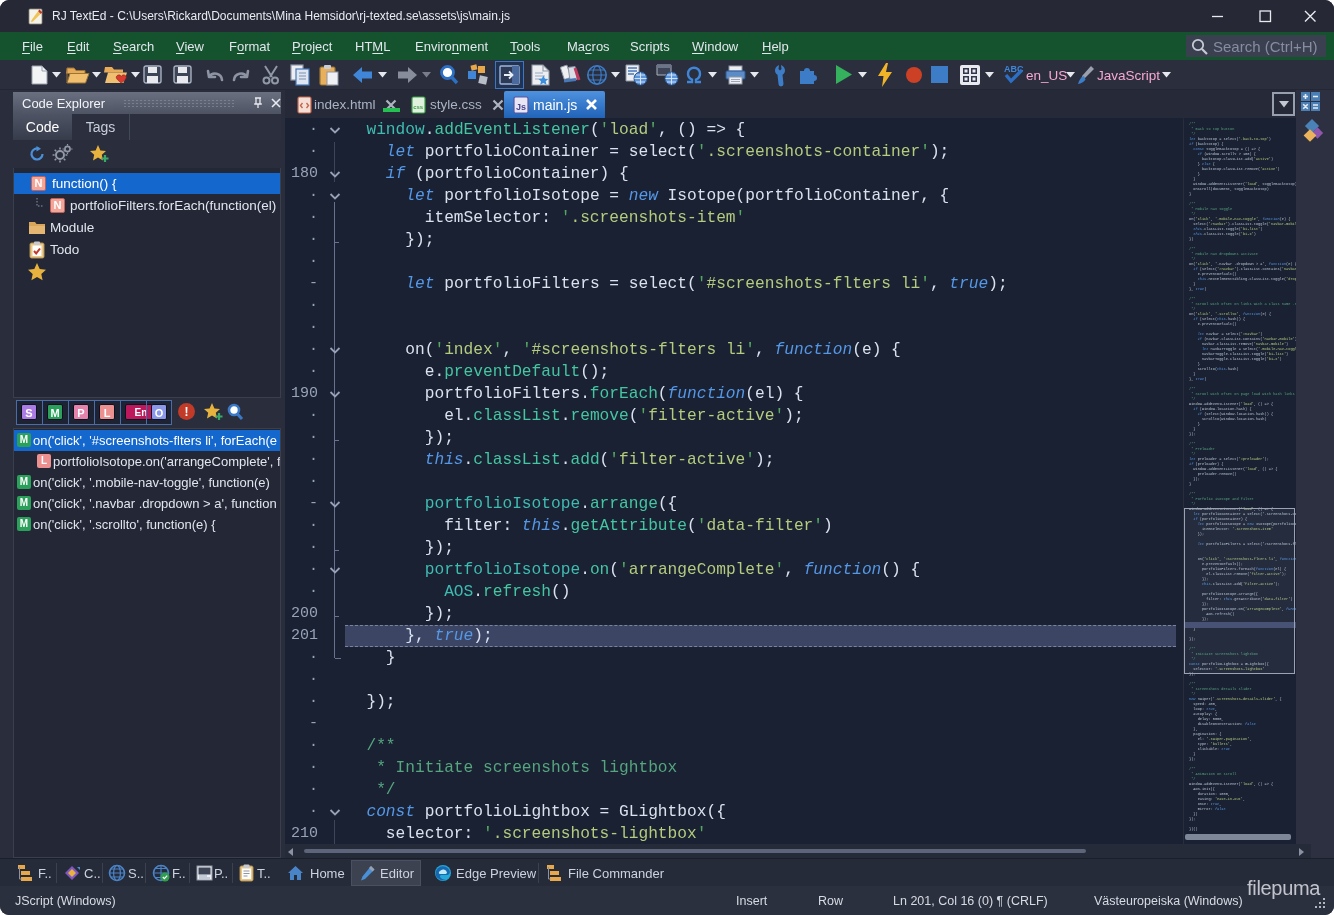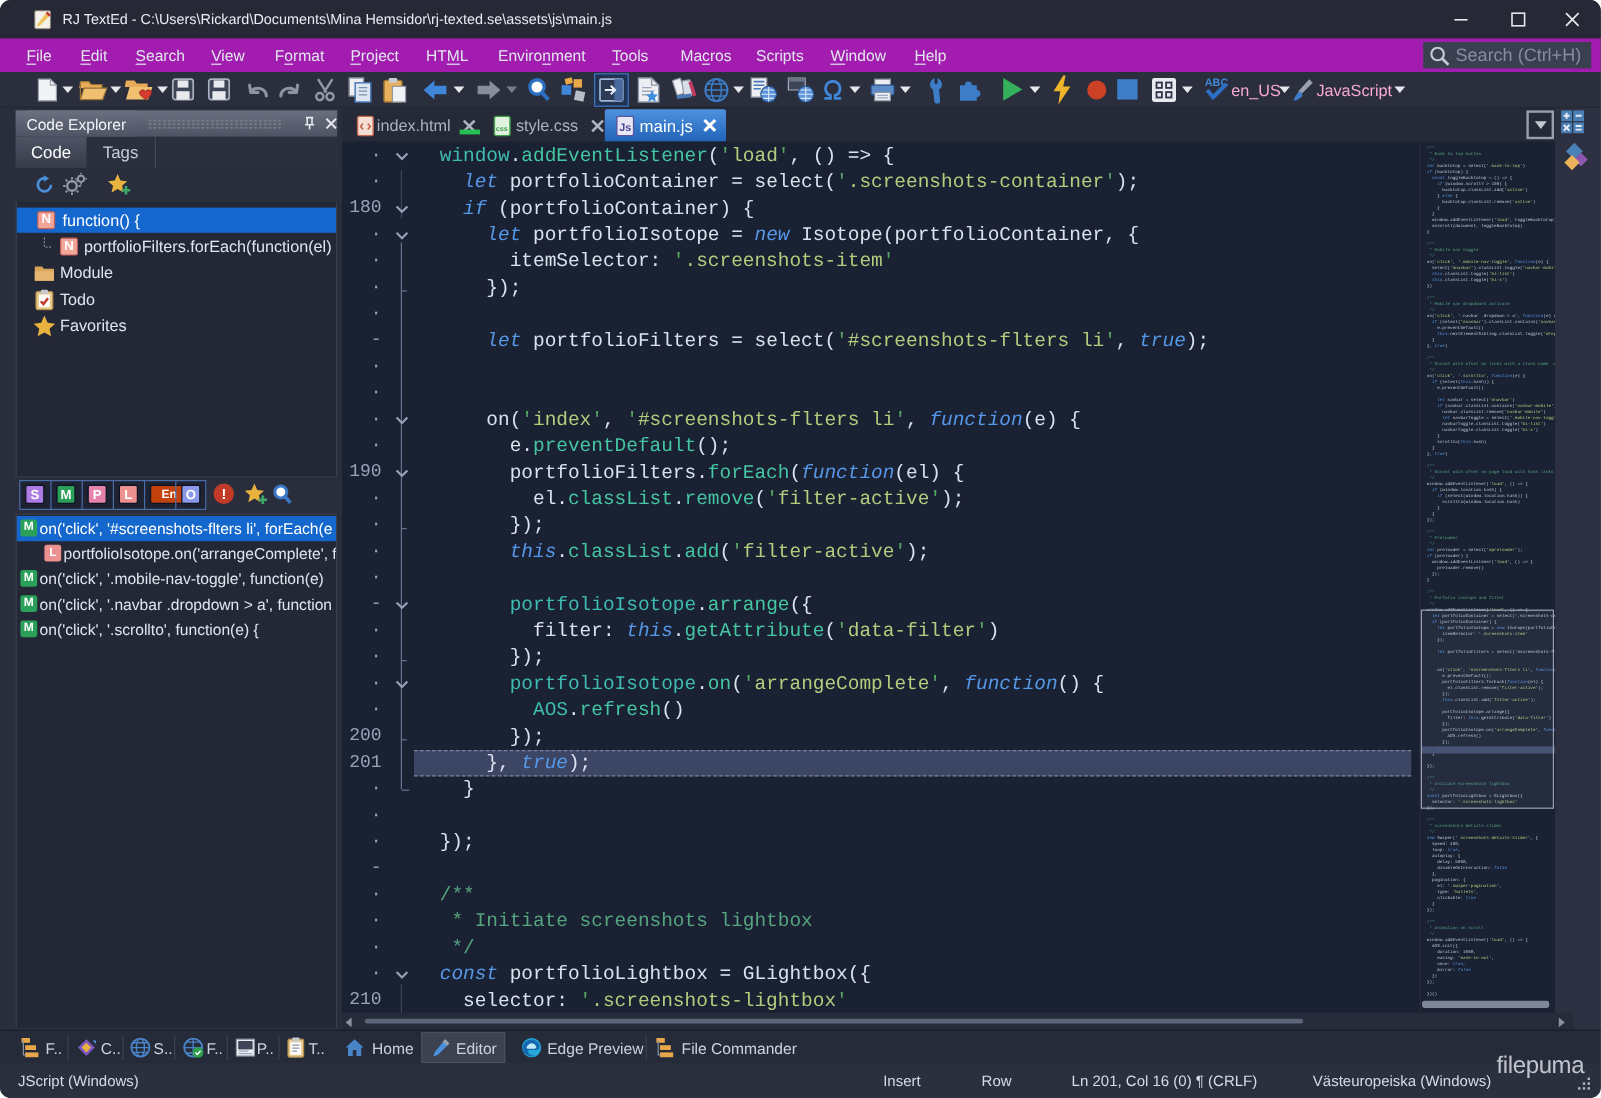--- a/index.html
+++ b/index.html
@@ -4,21 +4,21 @@
 <style>
   html,body{margin:0;padding:0;background:#ffffff;width:1334px;height:915px;overflow:hidden;}
   *{box-sizing:border-box;}
   #win{position:absolute;left:0;top:0;width:1334px;height:915px;border-radius:9px;overflow:hidden;
        background:#2a2e3c;font-family:"Liberation Sans",sans-serif;}
   .abs{position:absolute;}
   
   #titlebar{left:0;top:0;width:1334px;height:32px;background:#262935;}
   #title-text{left:52px;top:0;height:32px;line-height:33px;color:#e9ebf1;font-size:12px;white-space:pre;}
   
-  #menubar{left:0;top:32px;width:1334px;height:28px;background:#a21caf;color:#e2e6ee;font-size:13px;}
+  #menubar{left:0;top:32px;width:1334px;height:28px;background:#14532d;color:#e2e6ee;font-size:13px;}
   .mi{position:absolute;top:0;height:28px;line-height:29px;}
   .mi u{text-decoration-thickness:1px;text-underline-offset:2px;}
   #searchbox{left:1186px;top:35px;width:140px;height:22px;background:#3b4050;}
   #searchtxt{left:1213px;top:35px;height:22px;line-height:23px;color:#878da0;font-size:15px;}
   
   #toolbar{left:0;top:60px;width:1334px;height:30px;background:#2a2e3d;border-bottom:1px solid #232734;}
   .tbtxt{position:absolute;top:0;height:30px;line-height:31px;color:#f9a8d4;font-size:13.5px;}
   
   #leftpanel{left:0px;top:90px;width:285px;height:768px;background:#2a2e3c;}
   #lp-header{position:absolute;left:13px;top:92px;width:268px;height:22px;background:linear-gradient(#6a7080,#4d5362);color:#f2f4f8;font-size:13px;}
@@ -324,36 +324,35 @@
       <path d="M1 2 h6 l1.5 2 h8.5 v10 h-16 Z" fill="#d9a55a"></path>
       <path d="M1 6 h16 v8 h-16 Z" fill="#e4b671"></path>
     </svg>
     <div class="trow" style="top:71px;"><span style="margin-left:36px">Todo</span></div>
     <svg style="left:15px;top:73px" width="16" height="18" viewBox="0 0 16 18">
       <rect x="1" y="2" width="14" height="15" rx="1.5" fill="#e8c98a" stroke="#b08d4f" stroke-width="1"></rect>
       <rect x="3.5" y="4.5" width="9" height="10.5" fill="#fdfdfb"></rect>
       <rect x="5" y="0.5" width="6" height="3.4" rx="1" fill="#c8c8cc"></rect>
       <path d="M5 10 l2.2 2.4 L11 7.5" stroke="#c0392b" stroke-width="2" fill="none"></path>
     </svg>
-    <div class="trow" style="top:93px;"><span style="margin-left:36px">Favorites</span></div>
     <svg style="left:13px;top:94px" width="20" height="19" viewBox="0 0 20 19">
       <path d="M10 1 L12.7 7 L19 7.7 L14.3 11.9 L15.6 18.2 L10 15 L4.4 18.2 L5.7 11.9 L1 7.7 L7.3 7 Z" fill="#e8b23e"></path>
     </svg>
   </div>
   <div class="abs" id="lp-chips">
     <div style="position:absolute;left:3px;top:2px;width:156px;height:25px;border:1px solid #4a6da8;background:#1e2333;"></div>
     <div class="badge" style="left:8px;top:6px;background:#aa7ce4;border:1px solid #0d1120;width:16px;height:16px;line-height:16px;">S</div>
     <div style="position:absolute;left:29px;top:2px;width:1px;height:25px;background:#4a6da8;"></div>
     <div class="badge" style="left:34px;top:6px;background:#2aa05a;border:1px solid #0d1120;width:16px;height:16px;line-height:16px;">M</div>
     <div style="position:absolute;left:55px;top:2px;width:1px;height:25px;background:#4a6da8;"></div>
     <div class="badge" style="left:60px;top:6px;background:#e583ac;border:1px solid #0d1120;width:16px;height:16px;line-height:16px;">P</div>
     <div style="position:absolute;left:81px;top:2px;width:1px;height:25px;background:#4a6da8;"></div>
     <div class="badge" style="left:86px;top:6px;background:#ec9090;border:1px solid #0d1120;width:16px;height:16px;line-height:16px;">L</div>
     <div style="position:absolute;left:107px;top:2px;width:1px;height:25px;background:#4a6da8;"></div>
-    <div class="badge" style="left:112px;top:6px;background:#c2410c;border:1px solid #0d1120;width:32px;height:16px;line-height:16px;font-size:10px;">En</div>
+    <div class="badge" style="left:112px;top:6px;background:#be185d;border:1px solid #0d1120;width:32px;height:16px;line-height:16px;font-size:10px;">En</div>
     <div style="position:absolute;left:133px;top:2px;width:1px;height:25px;background:#4a6da8;"></div>
     <div class="badge" style="left:138px;top:6px;background:#8b97e8;border:1px solid #0d1120;width:16px;height:16px;line-height:16px;">O</div>
     <div style="position:absolute;left:165px;top:5px;width:17px;height:17px;border-radius:50%;background:#c23a28;color:#fff;font-weight:bold;text-align:center;line-height:18px;font-size:12px;">!</div>
     <svg style="left:190px;top:4px" width="22" height="20" viewBox="0 0 22 20">
       <path d="M9 1 L11.4 6.4 L17 7 L12.8 10.8 L14 16.5 L9 13.5 L4 16.5 L5.2 10.8 L1 7 L6.6 6.4 Z" fill="#e8b23e"></path>
       <path d="M16 11 v7 M12.5 14.5 h7" stroke="#3aa869" stroke-width="2.2"></path>
     </svg>
     <svg style="left:213px;top:5px" width="18" height="18" viewBox="0 0 18 18">
       <circle cx="8" cy="7" r="5" fill="#fff" stroke="#3b79c8" stroke-width="2.6"></circle>
       <path d="M11.5 11 L16 16" stroke="#3b79c8" stroke-width="3"></path>

